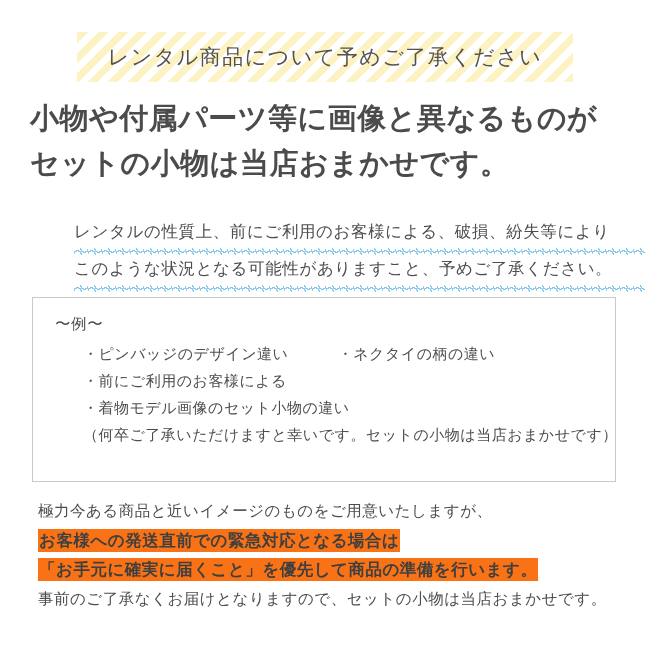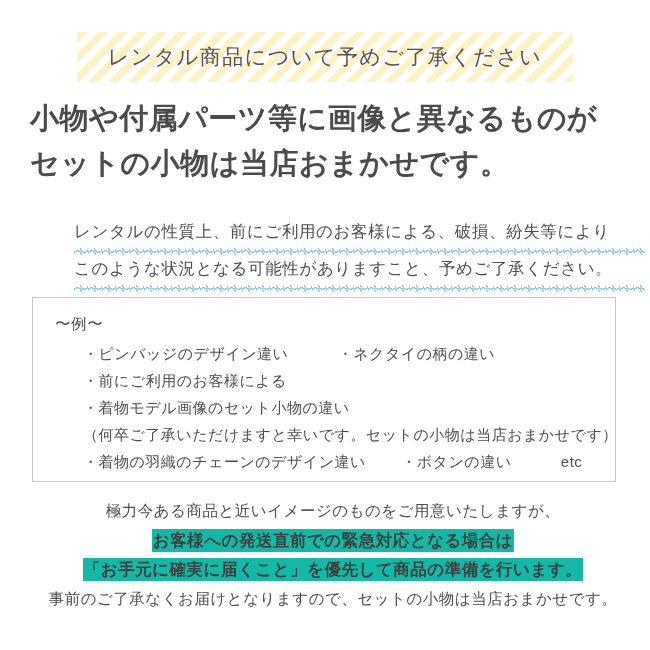--- a/index.html
+++ b/index.html
@@ -130,24 +130,23 @@
     top: 503px;
     width: 590px;
   }
   .closing-line {
     font-size: 15.5px;
     color: #4d4d4d;
     letter-spacing: 0.5px;
     line-height: 1.0;
     margin-bottom: 13px;
     white-space: nowrap;
-    text-align: center;
   }
   .hl {
-    background: #14b8a6;
+    background: #f97316;
     padding: 2px 1px 3px 1px;
   }
   .closing-strong {
     font-weight: bold;
     font-size: 16.5px;
     color: #3f3f3f;
   }
 </style>
 </head>
 <body>
@@ -183,27 +182,20 @@
       </div>
 
       <div class="example-line">
         <span>・着物モデル画像のセット小物の違い</span>
       </div>
 
       <div class="example-line">
         <span>（何卒ご了承いただけますと幸いです。セットの小物は当店おまかせです）</span>
       </div>
 
-      <div class="example-line">
-        <span>・着物の羽織のチェーンのデザイン違い</span>
-        <span class="gap"></span>
-        <span>・ボタンの違い</span>
-        <span class="gap-wide"></span>
-        <span>etc</span>
-      </div>
     </div>
   </div>
 
   <div class="closing">
     <div class="closing-line">極力今ある商品と近いイメージのものをご用意いたしますが、</div>
     <div class="closing-line">
       <span class="hl closing-strong">お客様への発送直前での緊急対応となる場合は</span>
     </div>
     <div class="closing-line">
       <span class="hl closing-strong">「お手元に確実に届くこと」を優先して商品の準備を行います。</span>

